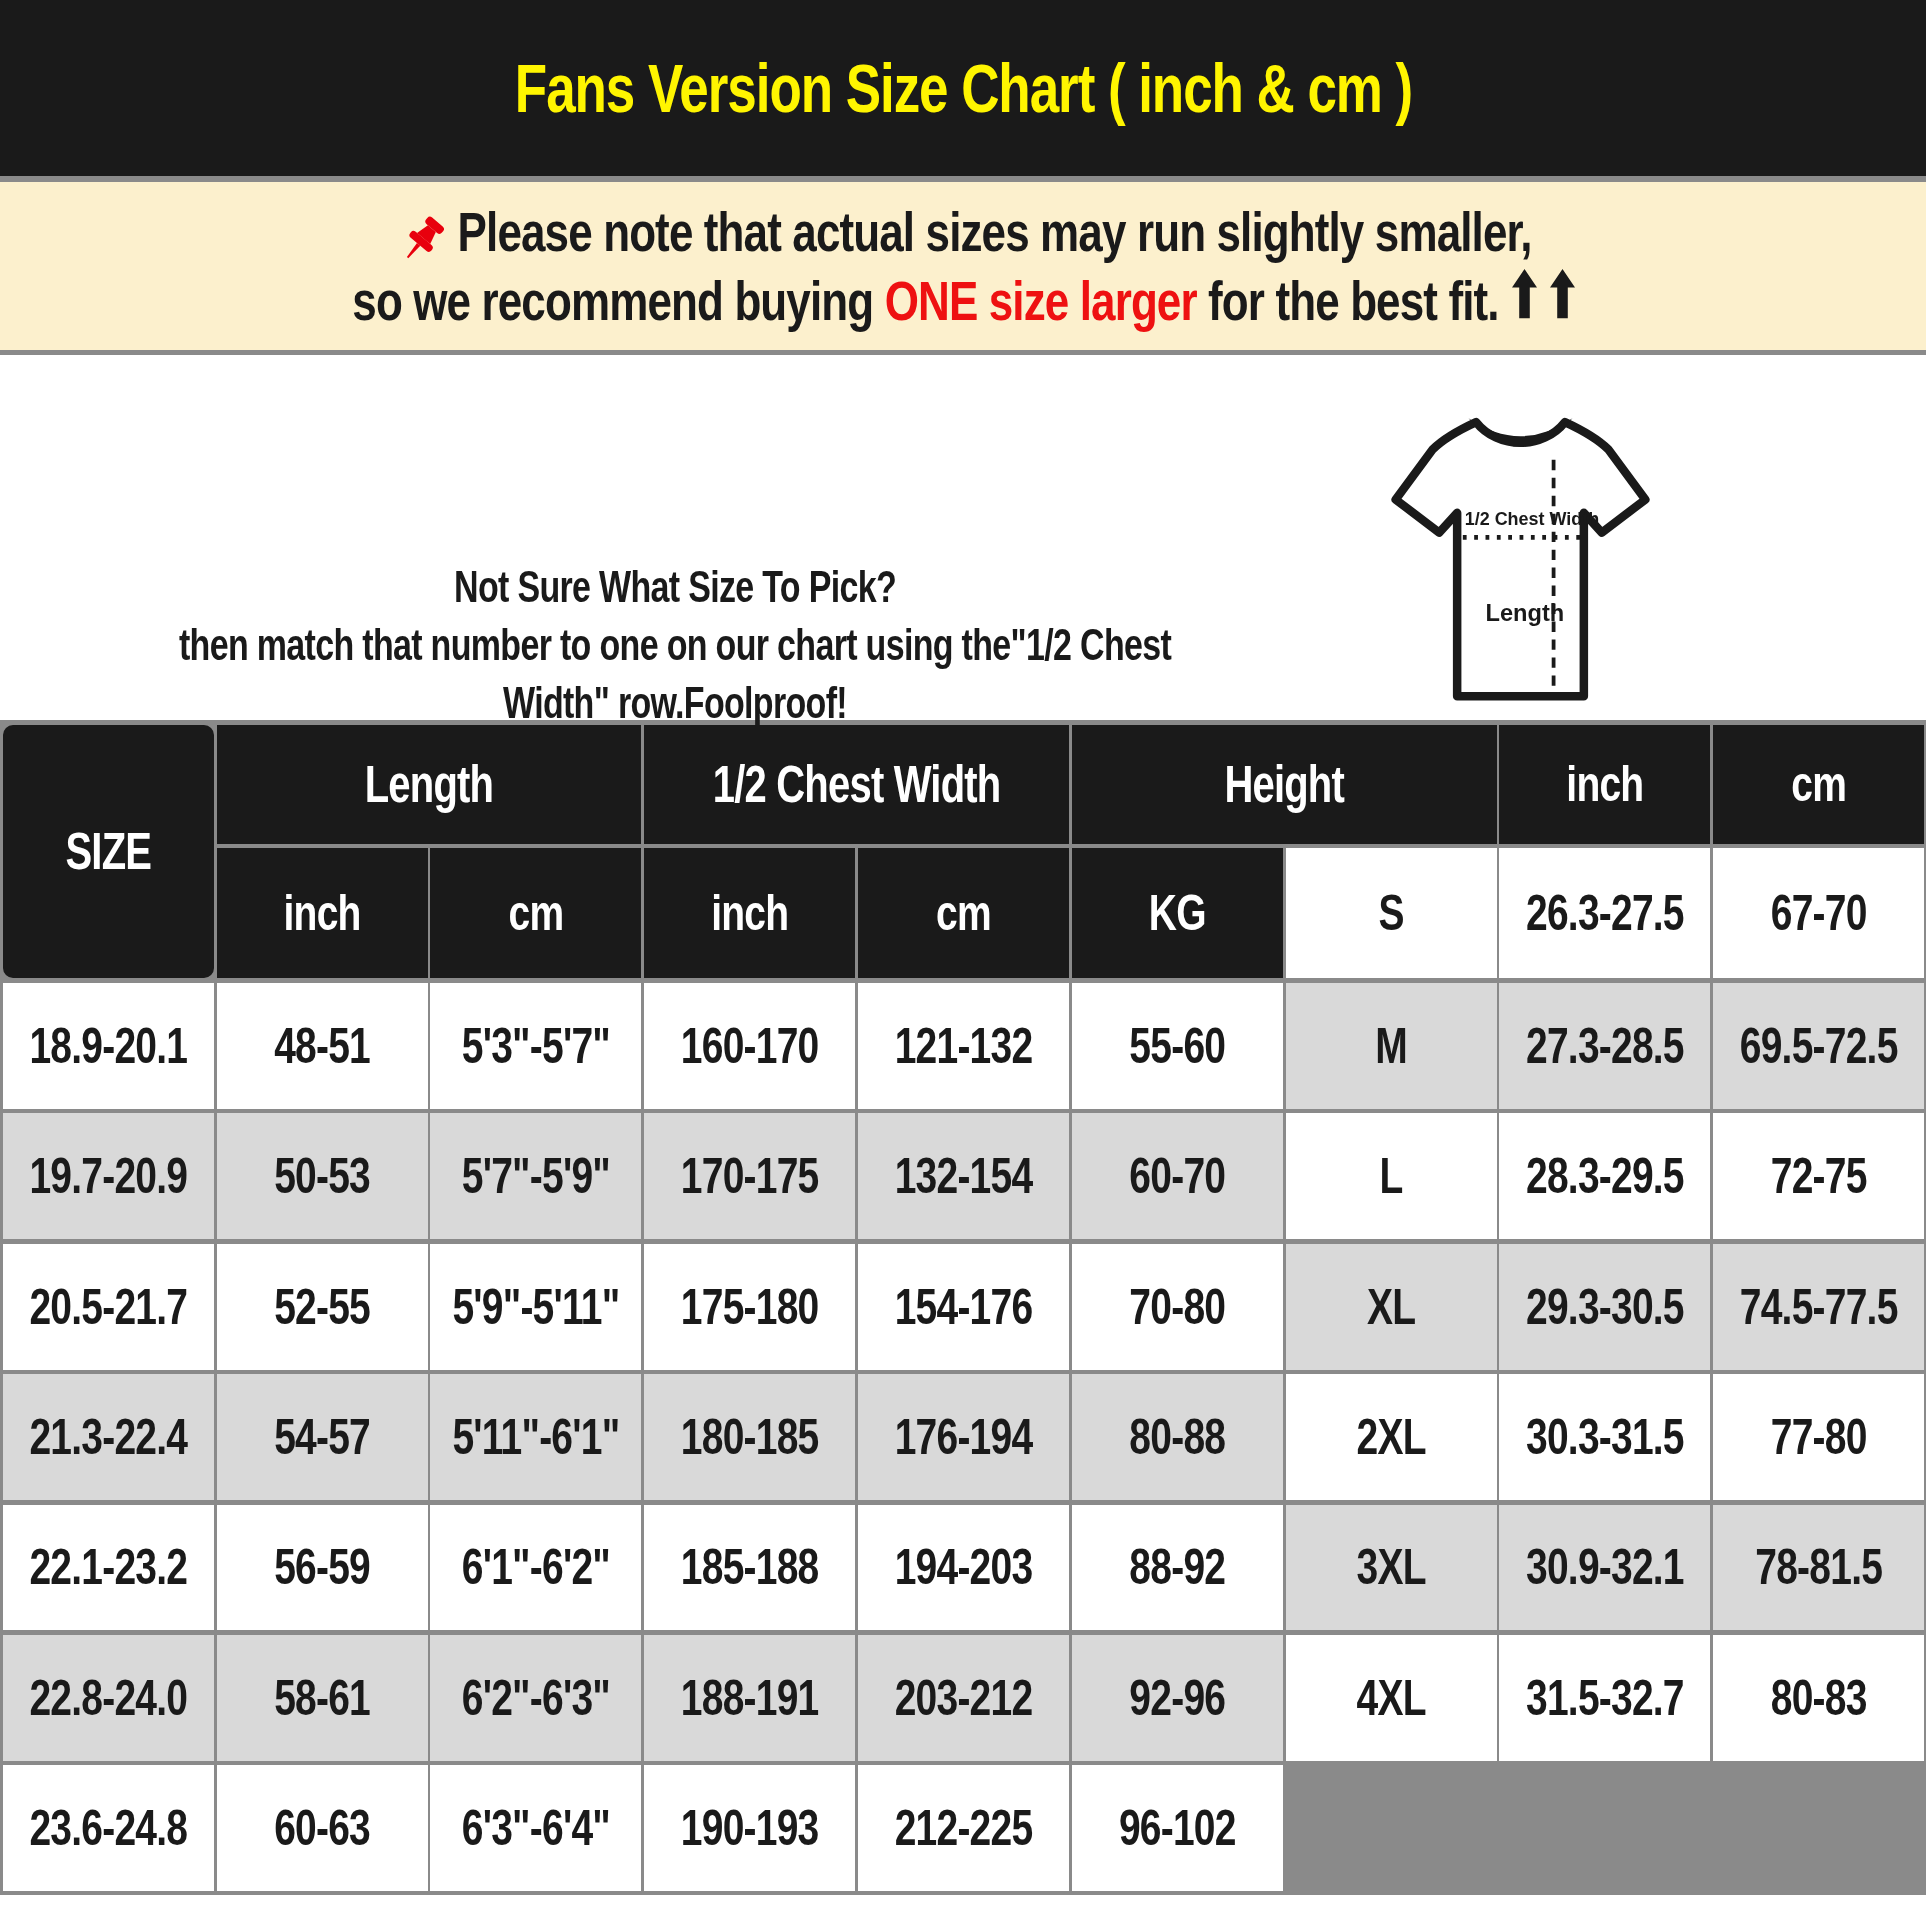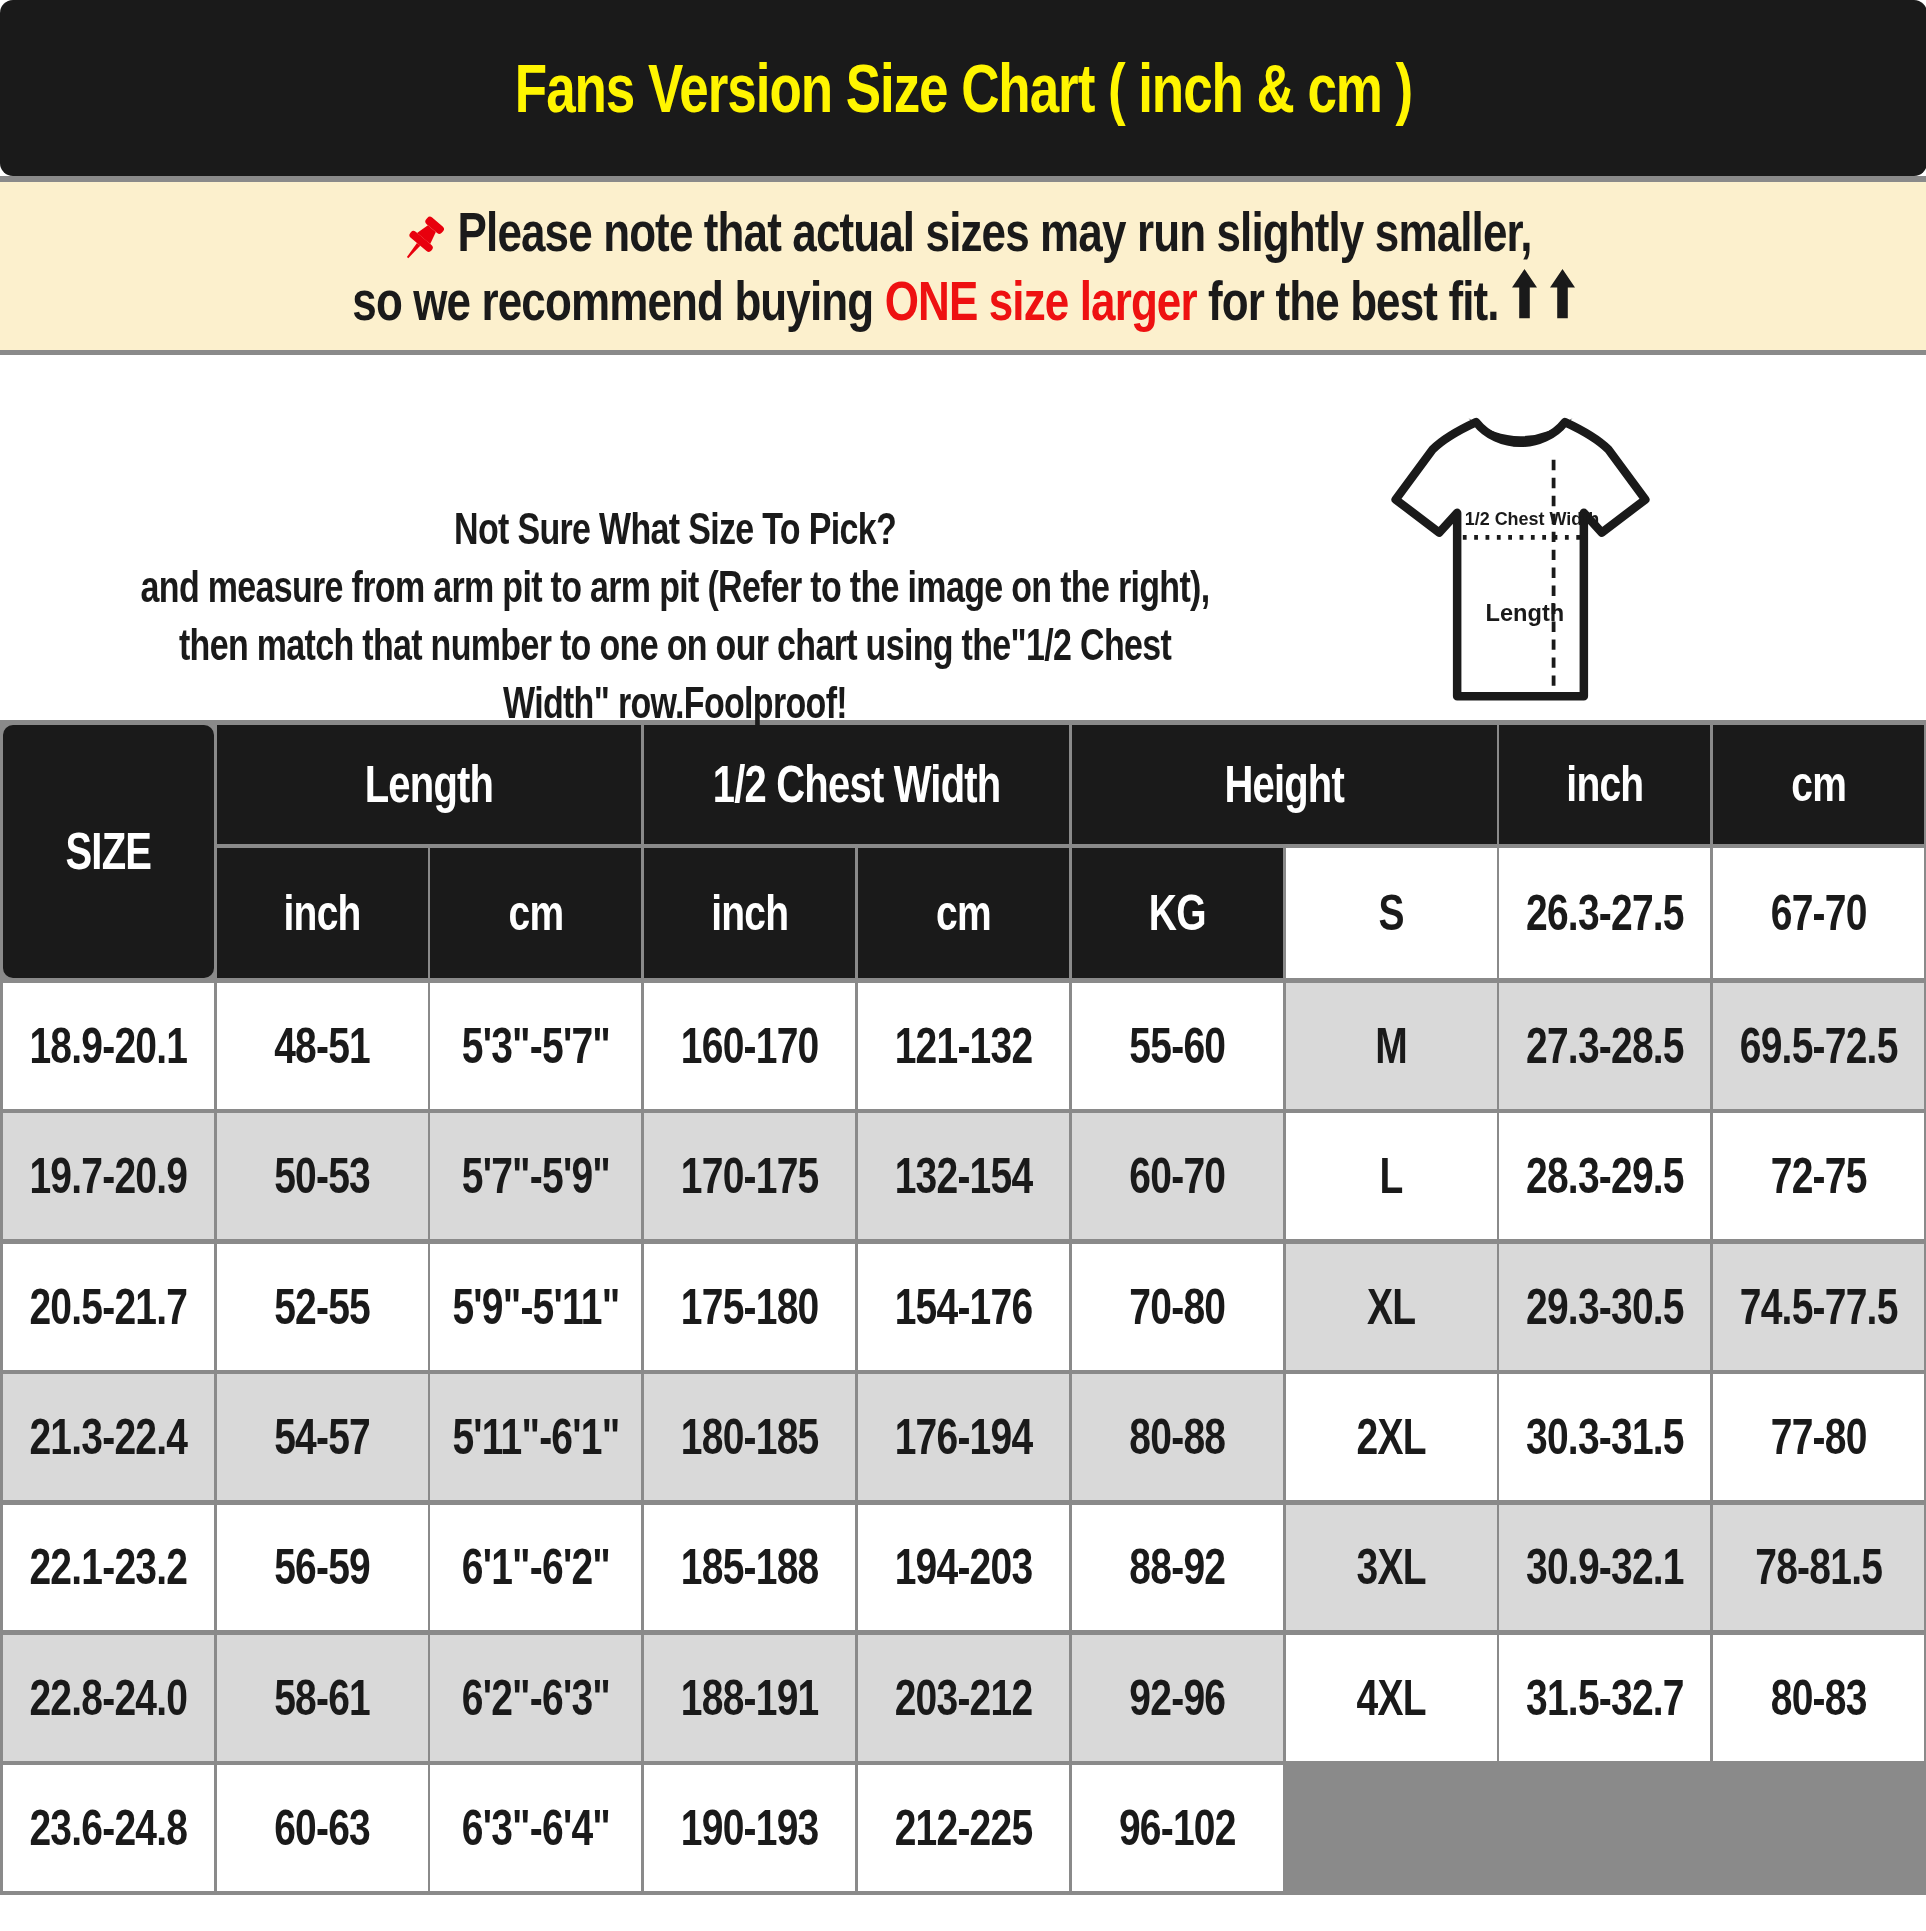--- a/index.html
+++ b/index.html
@@ -5,21 +5,21 @@
   html,body{margin:0;padding:0;background:#ffffff;}
   body{
     width:1927px;height:1931px;overflow:hidden;
     font-family:"Liberation Sans","DejaVu Sans",sans-serif;
     font-weight:bold;color:#1a1a1a;
   }
   .tall{display:inline-block;transform:scaleY(1.28);transform-origin:center;
         white-space:nowrap;letter-spacing:-0.02em;}
 
   
-  .title-bar{height:176px;background:#1a1a1a;display:flex;align-items:center;justify-content:center;border-radius:13px;}
+  .title-bar{height:176px;background:#1a1a1a;display:flex;align-items:center;justify-content:center;}
   .title-bar .tall{font-size:53px;color:#fff500;}
 
   .hr{height:5.5px;background:#8a8a8a;}
 
   
   .note{height:168px;background:#fcf0cd;display:flex;flex-direction:column;
         justify-content:center;align-items:center;gap:14.7px;}
   .note-line{display:flex;align-items:center;font-size:44px;}
   .red{color:#ee1111;}
   .pin{display:inline-flex;margin-right:7.3px;transform:translateY(7.3px);}
@@ -86,21 +86,20 @@
           </svg>
         </span></span>
   </div>
 </div>
 
 <div class="hr"></div>
 
 <div class="info">
   <div class="info-text">
     <div class="info-line"><span class="tall">Not Sure What Size To Pick?</span></div>
-    <div class="info-line"><span class="tall">and measure from arm pit to arm pit (Refer to the image on the right),</span></div>
     <div class="info-line"><span class="tall">then match that number to one on our chart using the"1/2 Chest</span></div>
     <div class="info-line"><span class="tall">Width" row.Foolproof!</span></div>
   </div>
   <div class="shirt">
     <svg viewBox="0 0 300 330">
       <path d="M103 18 C90 24 70 34 57 47 L18 100 L64 135 L83 114 L83 308 L217 308 L217 114 L236 135 L282 100 L243 47 C230 34 210 24 197 18 C186 32 168 40 150 40 C132 40 114 32 103 18 Z" fill="#ffffff" stroke="#1a1a1a" stroke-width="9" stroke-linejoin="round"></path>
       <path d="M95 14 Q150 74 205 14 Q150 52 95 14 Z" fill="#1a1a1a"></path>
       <line x1="185" y1="58" x2="185" y2="300" stroke="#1a1a1a" stroke-width="4" stroke-dasharray="11 8"></line>
       <line x1="89" y1="140" x2="214" y2="140" stroke="#1a1a1a" stroke-width="5" stroke-dasharray="4 8"></line>
       <text x="91" y="127" font-size="19">1/2 Chest Width</text>

